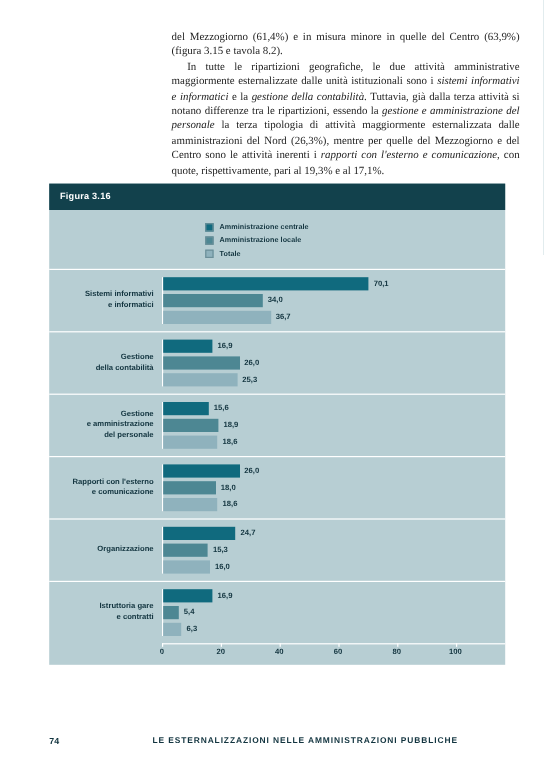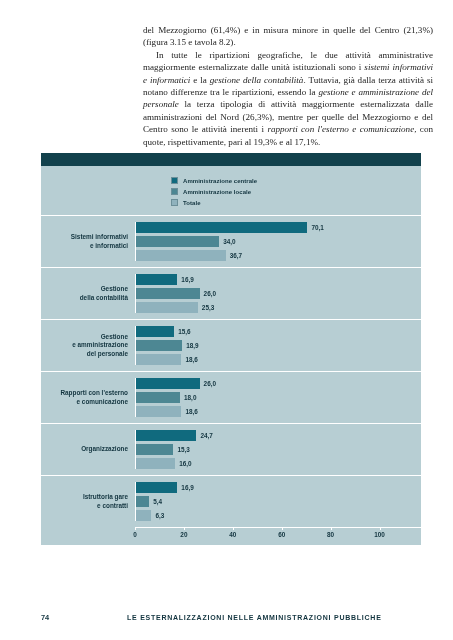--- a/index.html
+++ b/index.html
@@ -196,27 +196,28 @@
     font-size: 7px;
     font-weight: bold;
     letter-spacing: 0.75px;
     color: #12343f;
   }
 </style>
 </head>
 <body>
 
 <div class="bodytext">
-  <p><span>del Mezzogiorno (61,4%) e in misura minore in quelle del Centro (21,3%) (figura 3.15 e tavola 8.2).</span></p>
+  <p><span>del Mezzogiorno (61,4%) e in misura minore in quelle del Centro (63,9%) (figura 3.15 e tavola 8.2).</span></p>
   <p class="indent"><span>In tutte le ripartizioni geografiche, le due attività amministrative maggiormente esternalizzate dalle unità istituzionali sono i </span><i>sistemi informativi e informatici</i><span> e la </span><i>gestione della contabilità</i><span>. Tuttavia, già dalla terza attività si notano differenze tra le ripartizioni, essendo la </span><i>gestione e amministrazione del personale</i><span> la terza tipologia di attività maggiormente esternalizzata dalle amministrazioni del Nord (26,3%), mentre per quelle del Mezzogiorno e del Centro sono le attività inerenti i </span><i>rapporti con l'esterno e comunicazione</i><span>, con quote, rispettivamente, pari al 19,3% e al 17,1%.</span></p>
 </div>
 
 <div class="figure">
 
   <div class="fig-header">
+    <div class="fig-num">Figura 3.16</div>
   </div>
 
   <div class="legend" id="legend">
       <div class="legend-row">
         <span class="legend-swatch" style="background: rgb(16, 106, 126);"></span>
         <span class="legend-label">Amministrazione centrale</span>
       </div>
       <div class="legend-row">
         <span class="legend-swatch" style="background: rgb(77, 135, 147);"></span>
         <span class="legend-label">Amministrazione locale</span>

